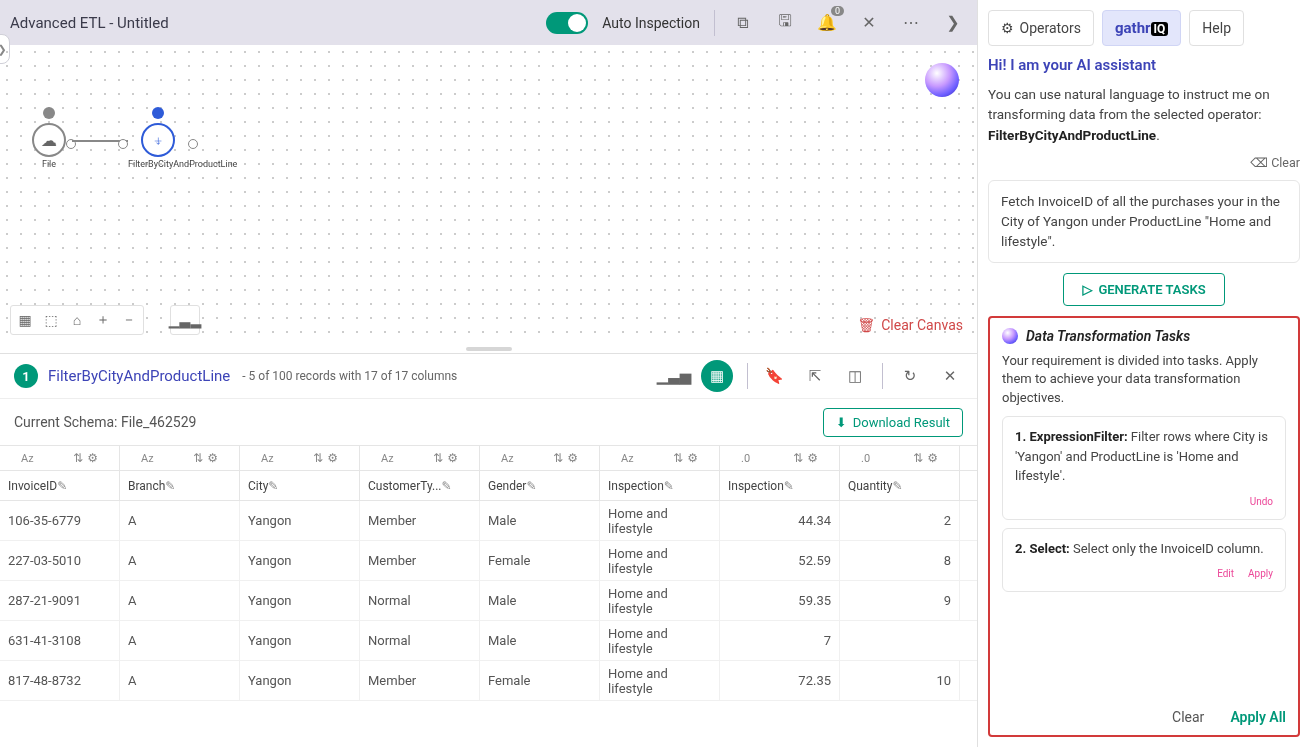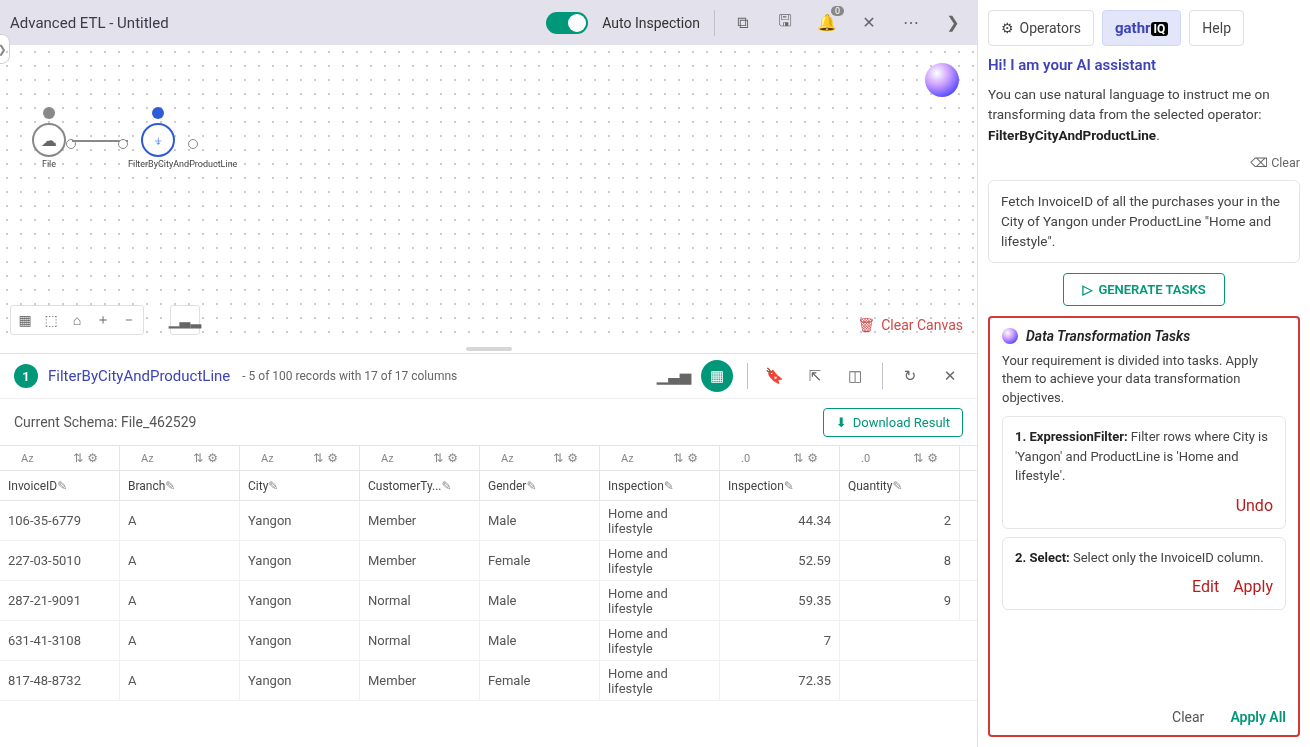--- a/index.html
+++ b/index.html
@@ -62,21 +62,21 @@
 .prompt-box { border:1px solid #e6e6e6; border-radius:6px; padding:10px 12px; font-size:13.5px; color:#444; line-height:1.5; }
 .gen-wrap { display:flex; justify-content:center; }
 .gen-btn { border:1.5px solid #009879; color:#009879; background:#fff; padding:8px 18px; border-radius:4px; font-size:13px; font-weight:600; cursor:pointer; display:flex; align-items:center; gap:6px; }
 .tasks-box { border:2px solid #d23a3a; border-radius:4px; padding:10px 12px; flex:1; display:flex; flex-direction:column; gap:8px; }
 .tasks-title { font-size:14px; color:#222; font-weight:600; display:flex; align-items:center; gap:8px;font-style:italic; }
 .ai-dot { width:16px; height:16px; border-radius:50%; background: radial-gradient(circle at 35% 30%, #fff, #c89aff 40%, #6a5cff 70%, #2b1e9e); }
 .tasks-desc { font-size:13px; color:#444; line-height:1.45; }
 .task-card { border:1px solid #e5e5e5; border-radius:6px; padding:10px 12px; font-size:13px; color:#444; line-height:1.5; }
 .task-card b { color:#222; }
 .task-actions { display:flex; justify-content:flex-end; gap:14px; margin-top:8px; }
-.task-actions span { color:#b91c1c; cursor:pointer; font-size:16px; }
+.task-actions span { color:#ec4899; cursor:pointer; font-size:10px; }
 .tasks-footer { display:flex; justify-content:flex-end; gap:26px; margin-top:auto; padding-top:6px; }
 .tasks-footer .clr { color:#555; cursor:pointer; font-size:14px; }
 .tasks-footer .apply { color:#009879; font-weight:600; cursor:pointer; font-size:14px; }
 .expand-handle { position:absolute; left:-6px; top:34px; width:16px; height:30px; background:#fff; border:1px solid #d0d0d8; border-radius:0 8px 8px 0; display:flex; align-items:center; justify-content:center; color:#888; font-size:11px; }
 </style>
 </head>
 <body>
 
 <div class="main-panel">
   <div class="topbar" style="position:relative;">
@@ -293,20 +293,21 @@
           <div class="dcell num">7</div>
         </div>
         <div class="data-row">
           <div class="dcell">817-48-8732</div>
           <div class="dcell">A</div>
           <div class="dcell">Yangon</div>
           <div class="dcell">Member</div>
           <div class="dcell">Female</div>
           <div class="dcell">Home and lifestyle</div>
           <div class="dcell num">72.35</div>
+          <div class="dcell num">10</div>
         </div>
       </div>
   </div>
 </div>
 
 <div class="side-panel">
   <div class="side-tabs">
     <div class="side-tab">
       <span>⚙</span>
       <span>Operators</span>

